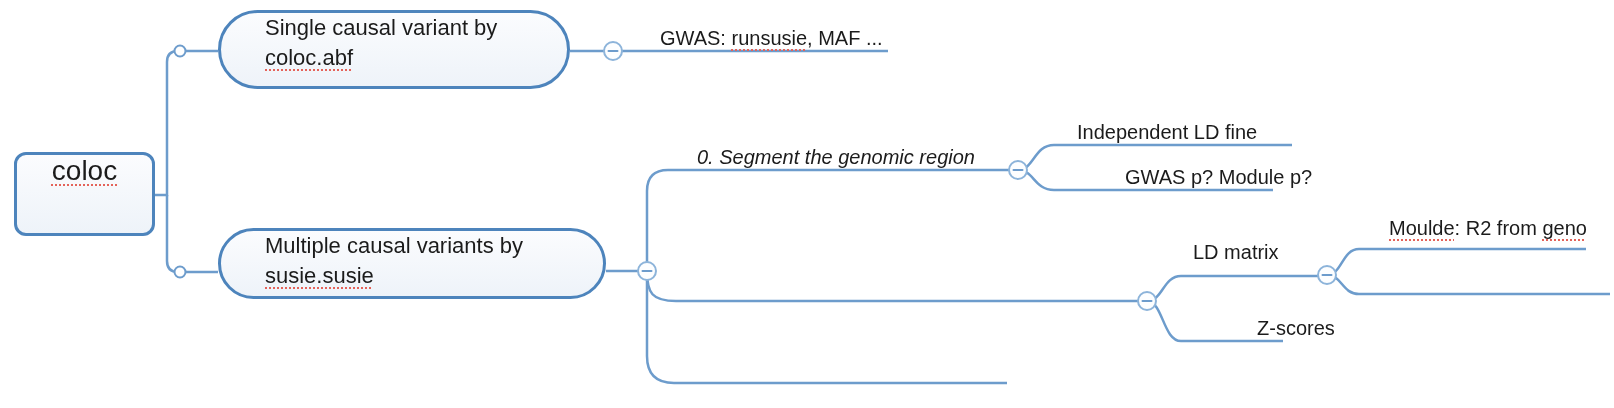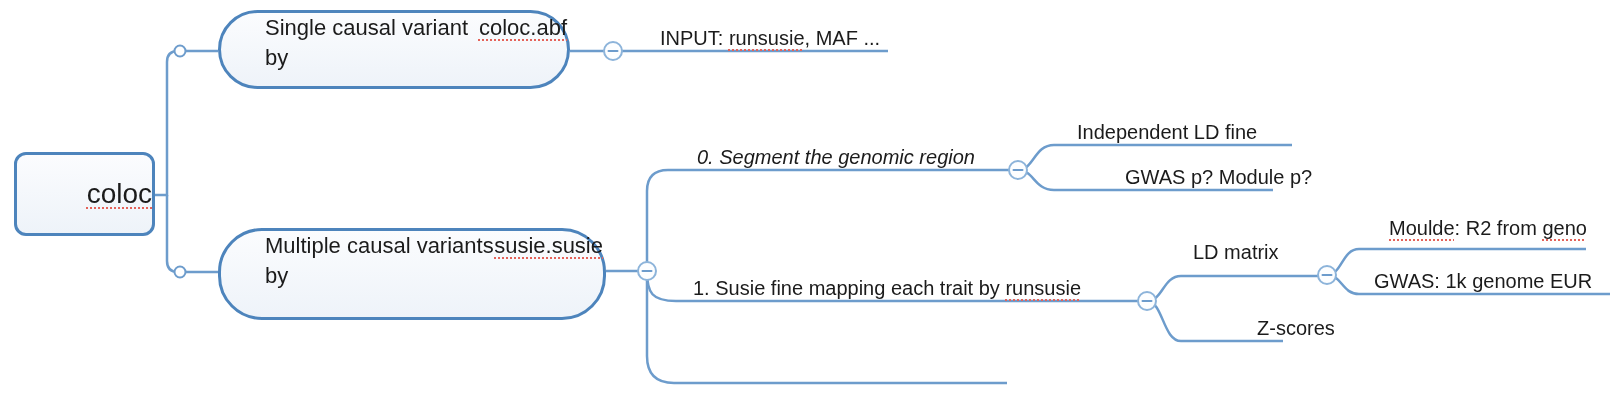--- a/index.html
+++ b/index.html
@@ -12,37 +12,37 @@
     overflow:hidden;
   }
   #wires{position:absolute;left:0;top:0;width:1614px;height:408px;}
 
   .node-box{
     position:absolute;
     box-sizing:border-box;
     border:3px solid #4d84bc;
     background:linear-gradient(180deg,#fbfcfe 0%,#eef3f9 100%);
     display:flex;
-    flex-direction:row;
-    justify-content:flex-end;
+    flex-direction:column;
+    justify-content:flex-start;
   }
   .root-box{
     left:14px;top:152px;width:141px;height:84px;
     border-radius:12px;
     align-items:center;
     font-size:28px;
   }
   .pill{
     border-radius:44px;
     padding-left:44px;
     font-size:22px;
     line-height:30px;
   }
   .pill-abf{left:218px;top:10px;width:352px;height:79px;}
-  .pill-susie{left:218px;top:228px;width:388px;height:92px;}
+  .pill-susie{left:218px;top:228px;width:388px;height:71px;}
 
   .leaf{
     position:absolute;
     font-size:20px;
     white-space:nowrap;
   }
   .miss{
     text-decoration-line:underline;
     text-decoration-style:dotted;
     text-decoration-color:#e4635a;
@@ -110,32 +110,30 @@
   <div class="node-box pill pill-abf">
     <div>Single causal variant by</div>
     <div><span class="miss">coloc.abf</span></div>
   </div>
 
   <div class="node-box pill pill-susie">
     <div>Multiple causal variants by</div>
     <div><span class="miss">susie.susie</span></div>
   </div>
 
-  <div class="leaf" style="left:660px;top:27px;"><span>INPUT: </span><span class="miss">runsusie</span><span>, MAF ...</span></div>
+  <div class="leaf" style="left:660px;top:27px;"><span>GWAS: </span><span class="miss">runsusie</span><span>, MAF ...</span></div>
 
   <div class="leaf" style="left:697px;top:146px;font-style:italic;">0. Segment the genomic region</div>
 
   <div class="leaf" style="left:1077px;top:121px;">Independent LD fine</div>
 
   <div class="leaf" style="left:1125px;top:166px;">GWAS p? Module p?</div>
 
-  <div class="leaf" style="left:693px;top:277px;"><span>1. Susie fine mapping each trait by </span><span class="miss">runsusie</span></div>
 
   <div class="leaf" style="left:1193px;top:241px;">LD matrix</div>
 
   <div class="leaf" style="left:1257px;top:317px;">Z-scores</div>
 
   <div class="leaf" style="left:1373px;top:217px;margin-left:16px;"><span class="miss">Moulde</span><span>: R2 from </span><span class="miss">geno</span></div>
 
-  <div class="leaf" style="left:1374px;top:270px;">GWAS: 1k genome EUR</div>
 
 
 </div>
 
 </body></html>

